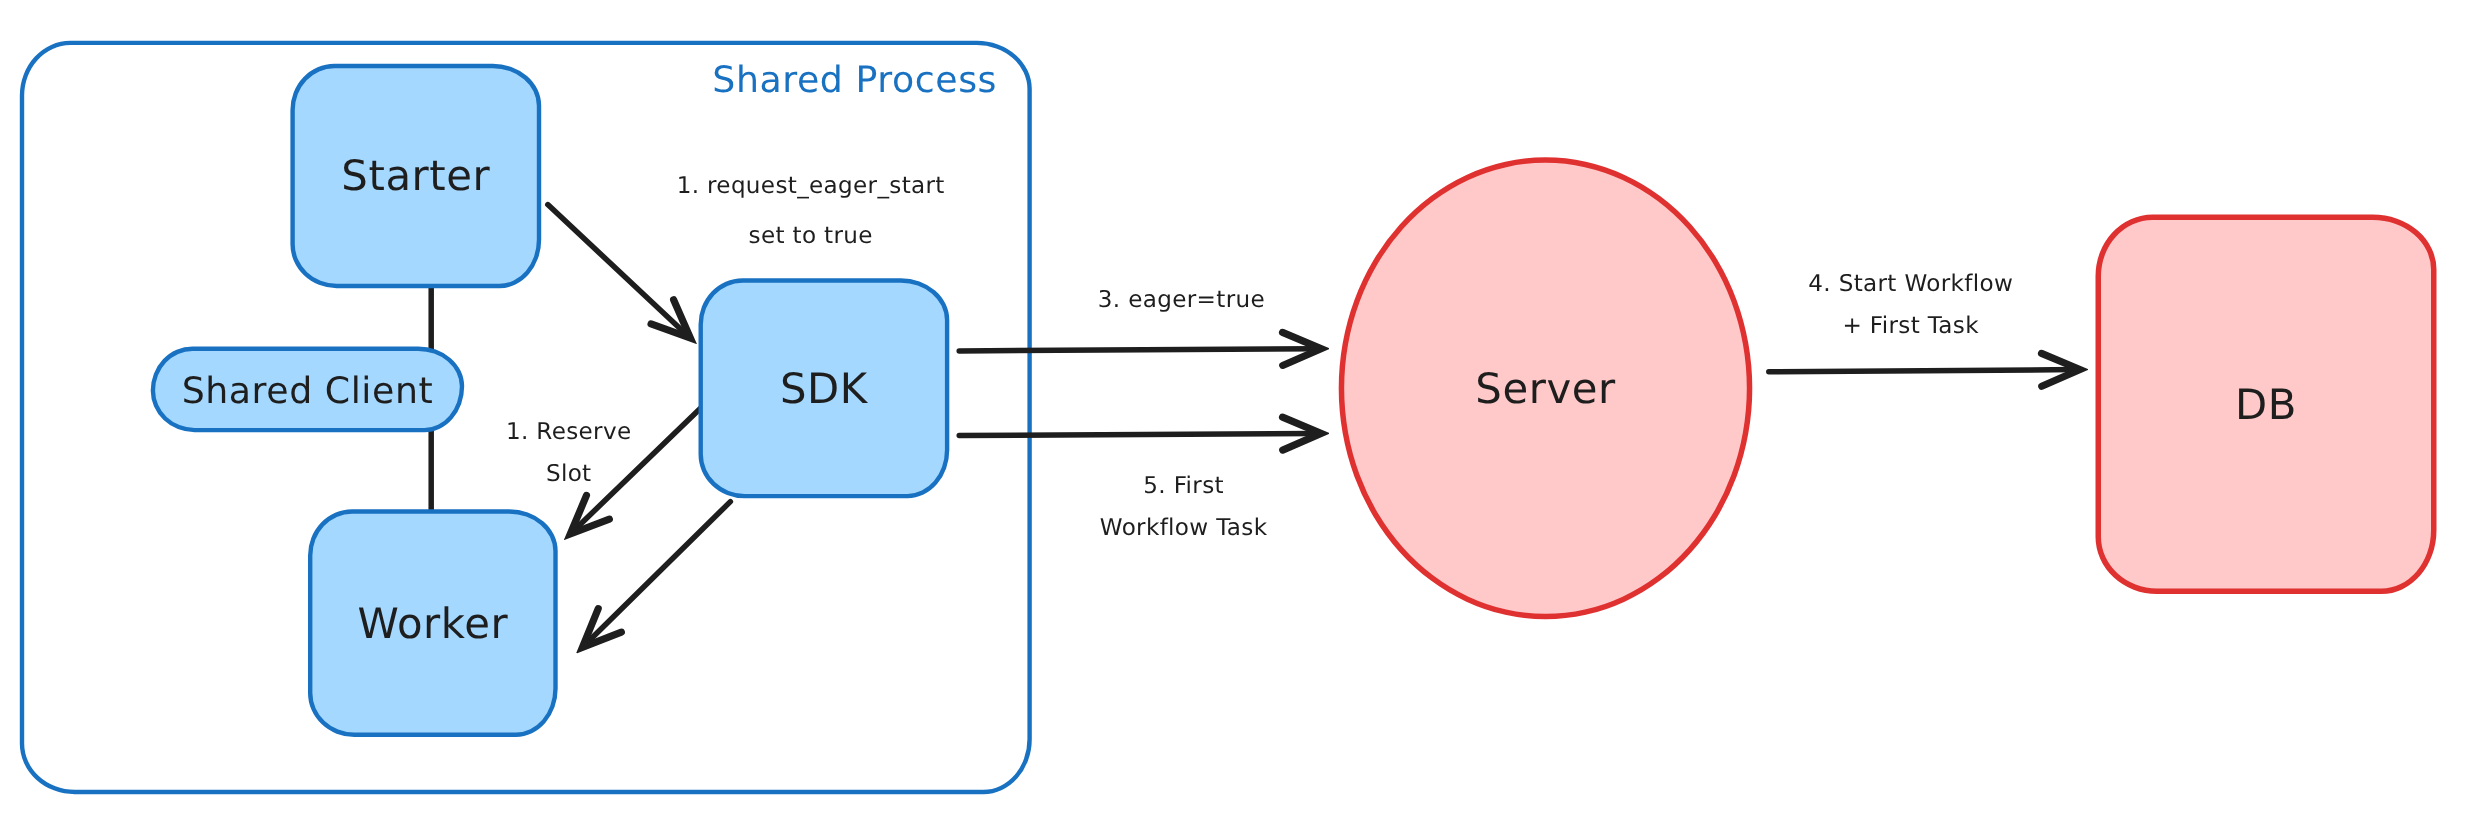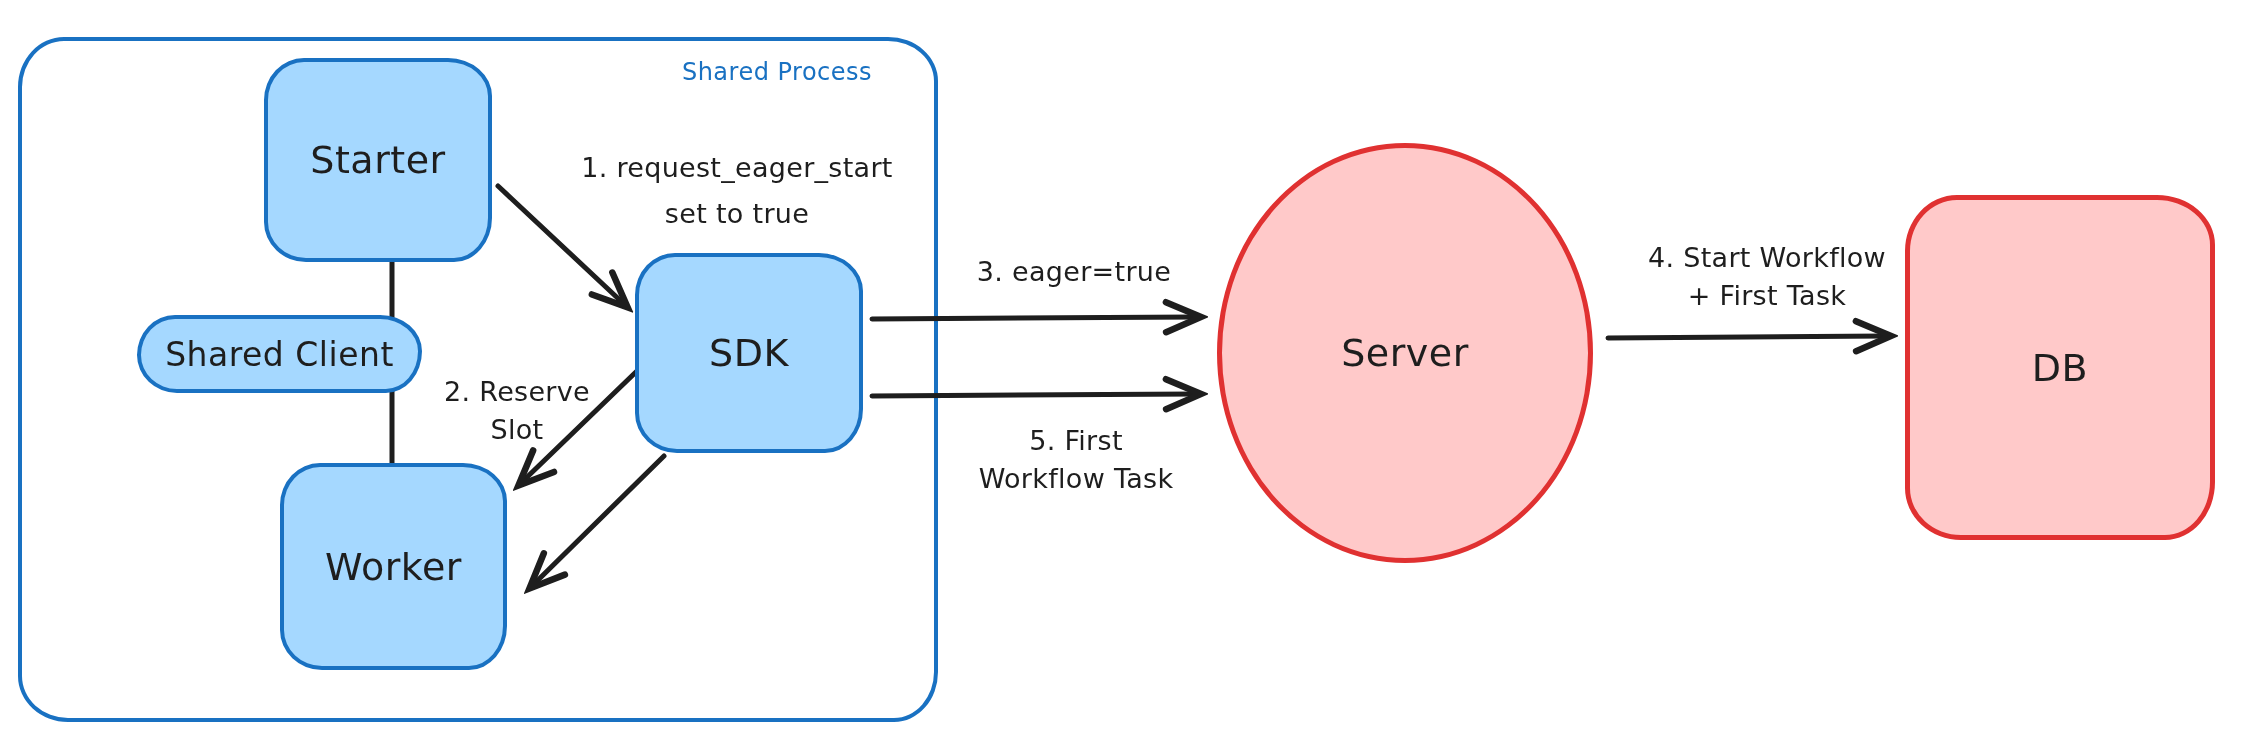--- a/index.html
+++ b/index.html
@@ -25,21 +25,21 @@
     border: 4.5px solid var(--blue-border, #1971c2);
     border-radius: 46px 50px 44px 50px / 50px 44px 50px 46px;
     box-sizing: border-box;
     background: transparent;
     z-index: 0;
   }
   .frame-label {
     position: absolute;
     left: 777px; top: 72px;
     transform: translate(-50%, -50%);
-    font-size: 24px;
+    font-size: 33px;
     letter-spacing: 0.5px;
     color: var(--blue-border, #1971c2);
     white-space: nowrap;
     z-index: 3;
   }
 
   
   svg.wires {
     position: absolute;
     left: 0; top: 0;
@@ -78,35 +78,35 @@
   .node-shared-client { left: 137px; top: 315px; width: 285px; height: 78px; font-size: 33px; border-radius: 22px 26px 20px 24px / 24px 20px 26px 22px; }
   .node-worker  { left: 280px; top: 463px; width: 227px; height: 207px; }
   .node-sdk     { left: 635px; top: 253px; width: 228px; height: 200px; }
   .node-server  { left: 1217px; top: 143px; width: 376px; height: 420px; border-radius: 50%; }
   .node-db      { left: 1905px; top: 195px; width: 310px; height: 345px; border-radius: 52px 58px 50px 56px / 56px 50px 58px 52px; }
 
   
   .note {
     position: absolute;
     transform: translate(-50%, -50%);
-    font-size: 27px;
+    font-size: 21px;
     line-height: 38px;
     letter-spacing: 0.3px;
     text-align: center;
     white-space: nowrap;
     color: var(--ink, #1e1e1e);
     z-index: 3;
   }
   .note-create   { left: 154px;  top: 258px; }
   .note-request  { left: 737px;  top: 191px; line-height: 46px; }
   .note-reserve  { left: 517px;  top: 411px; }
   .note-eager    { left: 1074px; top: 272px; }
   .note-first    { left: 1076px; top: 460px; }
   .note-dispatch { left: 755px;  top: 554px; }
-  .note-startwf  { left: 1737px; top: 277px; margin-left: 30px; }
+  .note-startwf  { left: 1737px; top: 277px; }
 </style>
 </head>
 <body>
 
 <div class="stage">
 
   <div class="frame"></div>
   <div class="frame-label">Shared Process</div>
 
   <svg class="wires" viewBox="0 0 2248 754">
@@ -155,21 +155,21 @@
     <span>Server</span>
   </div>
 
 
   <div class="note note-request">
     <div>1. request_eager_start</div>
     <div>set to true</div>
   </div>
 
   <div class="note note-reserve">
-    <div>2. Reserve</div>
+    <div>1. Reserve</div>
     <div>Slot</div>
   </div>
 
   <div class="note note-eager">
     <div>3. eager=true</div>
   </div>
 
   <div class="note note-first">
     <div>5. First</div>
     <div>Workflow Task</div>

